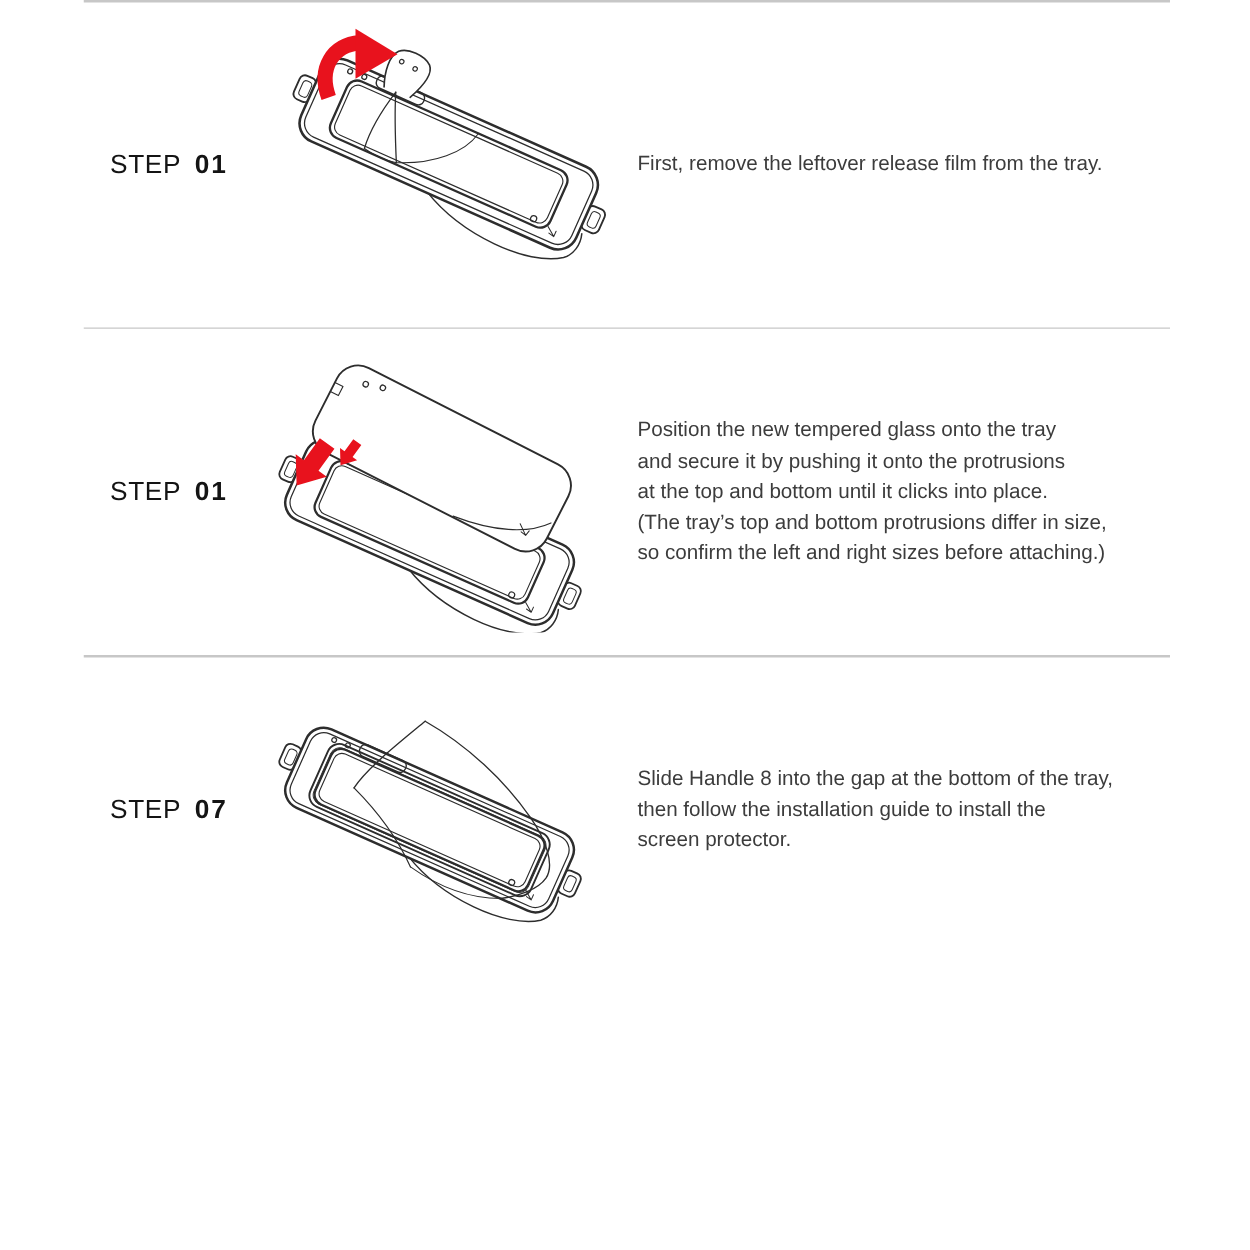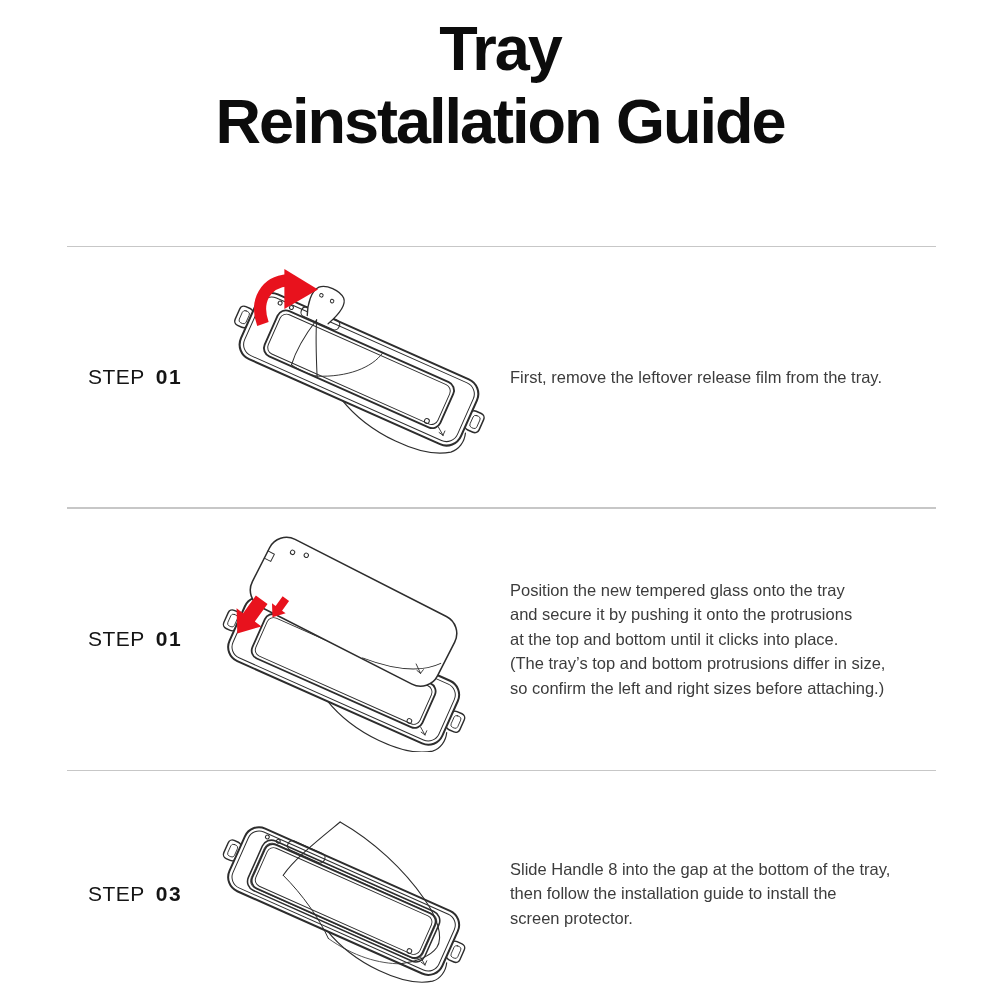--- a/index.html
+++ b/index.html
@@ -89,26 +89,20 @@
       <path d="M1,26 h8 v9 h-8" stroke-width="1"></path>
       <path d="M148,84 C186,80 214,68 228,50" stroke-width="1"></path>
       <path d="M204,63 l9,7 M213,70 l-5,-1 M213,70 l1,-5" stroke-width="0.9"></path>
     </g>
     <polygon id="blockArrow" points="12,0 28,0 28,24 37,24 20,46 3,24 12,24"></polygon>
   </defs>
 </svg>
 
 <div class="page">
 
-  <header class="title-block">
-    <h1>
-      <div>Tray</div>
-      <div>Reinstallation Guide</div>
-    </h1>
-  </header>
 
   <div class="rule"></div>
 
   <section class="step-row row-1">
     <div class="col-label">
       <span class="lbl">STEP</span><span class="num">01</span>
     </div>
     <div class="col-illo">
       <svg width="280" viewBox="0 0 300 235">
         <g transform="translate(46,20) rotate(24)">
@@ -166,21 +160,21 @@
 and secure it by pushing it onto the protrusions
 at the top and bottom until it clicks into place.
 (The tray’s top and bottom protrusions differ in size,
 so confirm the left and right sizes before attaching.)</p>
   </section>
 
   <div class="rule"></div>
 
   <section class="step-row row-3">
     <div class="col-label">
-      <span class="lbl">STEP</span><span class="num">03</span>
+      <span class="lbl">STEP</span><span class="num">07</span>
     </div>
     <div class="col-illo">
       <svg width="280" viewBox="0 0 310 220">
         <g transform="translate(34,30) rotate(24)">
           <use href="#tray"></use>
 
           <g stroke="#2d2d2d" fill="none">
             <rect x="23" y="9" width="214" height="60" rx="11" stroke-width="1.7"></rect>
             <rect x="26" y="12" width="208" height="54" rx="9" stroke-width="0.8"></rect>
           </g>

